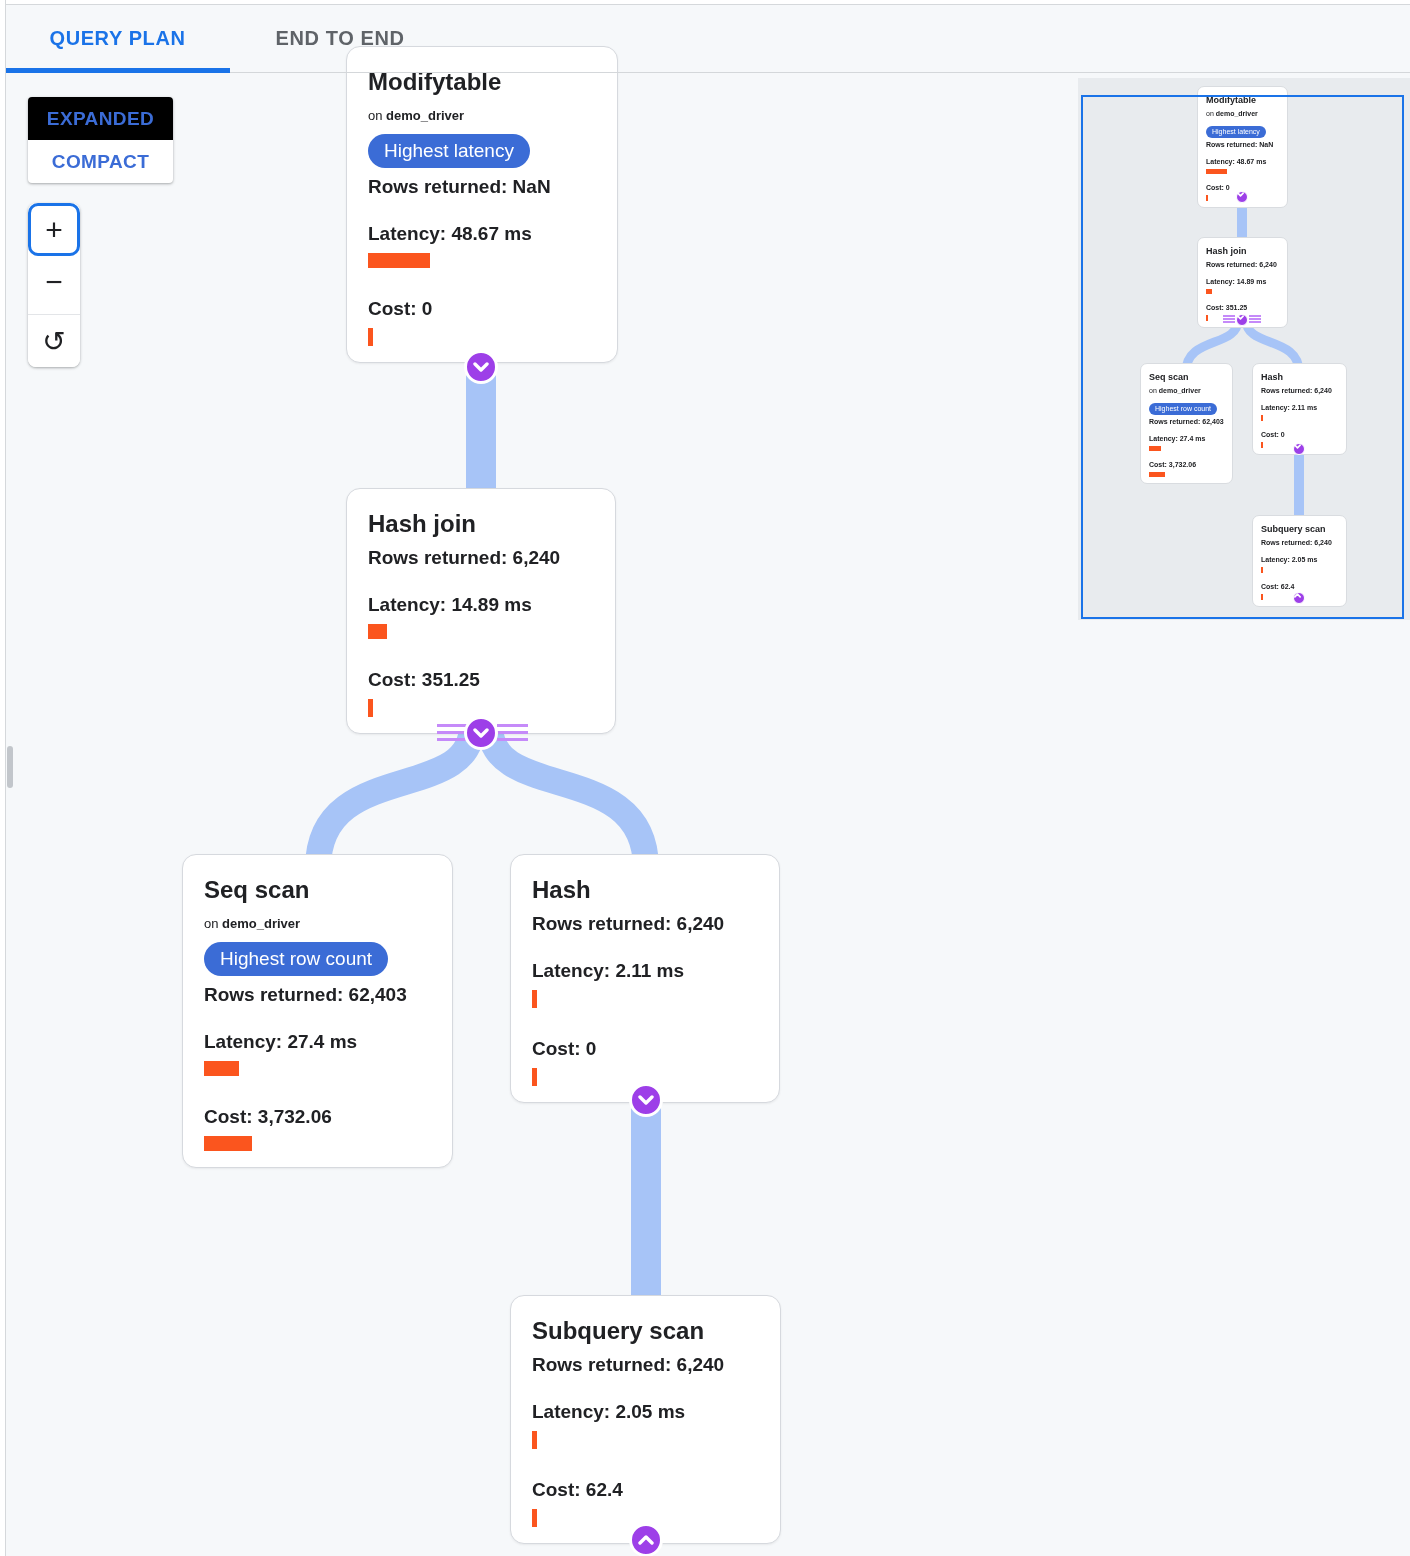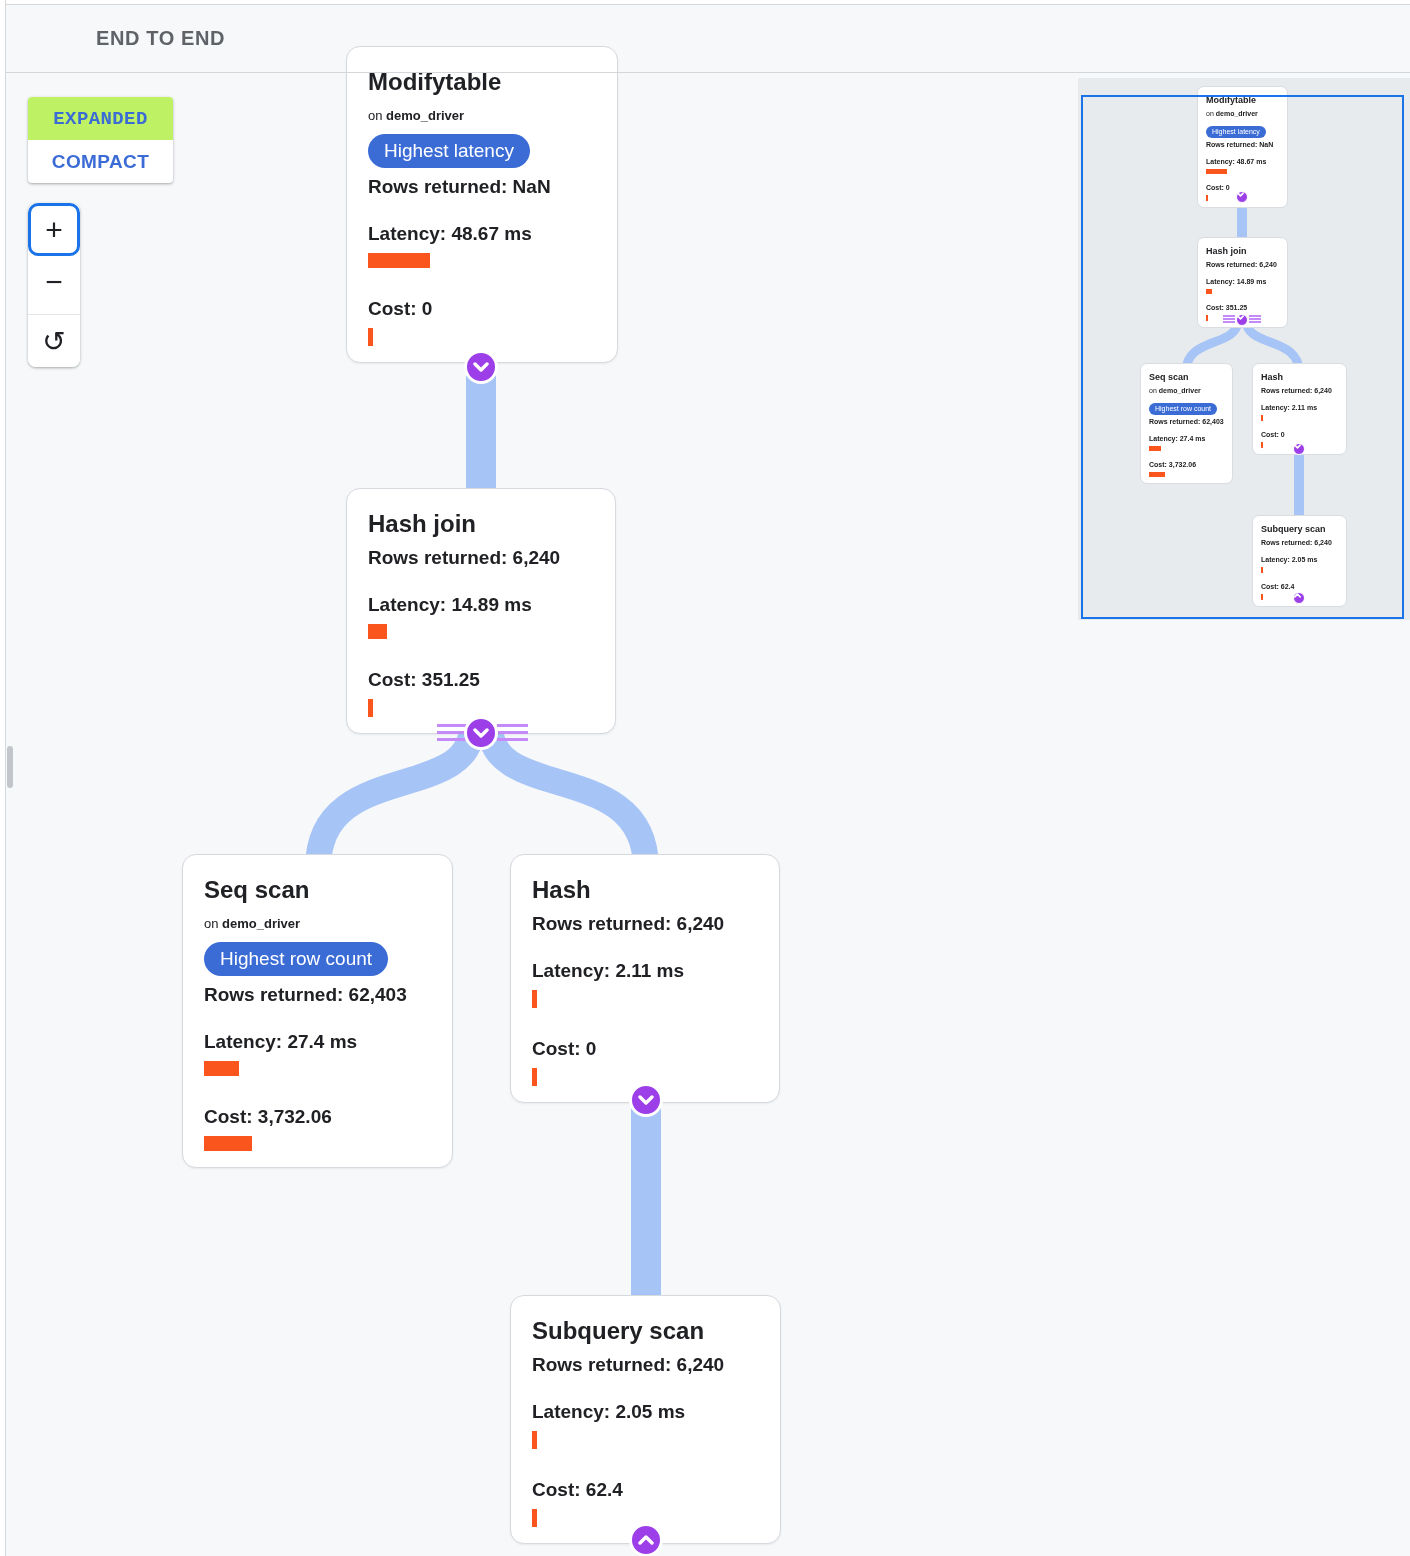--- a/index.html
+++ b/index.html
@@ -12,29 +12,29 @@
   
   .top-strip{position:absolute;left:0;top:0;width:100%;height:4px;background:#fff;border-bottom:1px solid #d5d8db;z-index:40;}
   .left-strip{position:absolute;left:0;top:0;width:5px;height:100%;background:#fff;border-right:1px solid #d5d8db;z-index:40;}
   .scroll-thumb{position:absolute;left:7px;top:746px;width:6px;height:42px;border-radius:3px;background:#c2c6cb;z-index:41;}
 
   
   .tabbar{position:absolute;left:5px;top:5px;right:0;height:67px;border-bottom:1px solid #d4d7da;z-index:30;display:flex;pointer-events:none;}
   .tab{pointer-events:auto;position:relative;height:100%;display:flex;align-items:center;justify-content:center;
        font-size:20px;font-weight:700;letter-spacing:.6px;cursor:pointer;}
   .tab.active{color:var(--accent_blue);width:225px;}
-  .tab.inactive{color:#5f6368;width:220px;justify-content:flex-end;}
+  .tab.inactive{color:#5f6368;width:220px;}
   .tab-indicator{position:absolute;left:0;bottom:-1px;width:100%;height:5px;background:var(--accent_blue);}
 
   
   .toggle-box{position:absolute;left:28px;top:97px;width:145px;background:#fff;border-radius:4px;
       box-shadow:0 1px 3px rgba(60,64,67,.3),0 1px 2px rgba(60,64,67,.15);z-index:20;overflow:hidden;}
   .toggle-item{height:43px;display:flex;align-items:center;justify-content:center;color:var(--badge_blue);
       font-size:19px;font-weight:700;letter-spacing:.4px;cursor:pointer;}
-  .toggle-item.selected{background:#bef264;font-family:Liberation Mono, monospace;}
+  .toggle-item.selected{background:#000000;}
 
   .zoombox{position:absolute;left:28px;top:203px;width:52px;background:#fff;border-radius:8px;
       box-shadow:0 1px 3px rgba(60,64,67,.3),0 1px 2px rgba(60,64,67,.15);z-index:20;}
   .zoom-btn{width:52px;height:52px;display:flex;align-items:center;justify-content:center;
       font-size:30px;color:#202124;cursor:pointer;box-sizing:border-box;background:#fff;border-radius:8px;}
   .zoom-btn.focus{border:3px solid var(--accent_blue);border-radius:10px;height:53px;}
   .zoom-divider{height:1px;background:#e3e5e8;margin:6px 0 0 0;}
   .zoom-btn.reset{font-size:28px;font-family:"DejaVu Sans",sans-serif;}
 
   
@@ -169,20 +169,24 @@
       <polyline points="2,2 8,8 14,2" fill="none" stroke="#fff" stroke-width="3.4" stroke-linecap="round" stroke-linejoin="round"></polyline>
     </svg>
 </div>
 <div class="junction" style="left:629px;top:1523px;">
   <svg width="16" height="10" viewBox="0 0 16 10">
       <polyline points="2,8 8,2 14,8" fill="none" stroke="#fff" stroke-width="3.4" stroke-linecap="round" stroke-linejoin="round"></polyline>
     </svg>
 </div>
 
 <div class="tabbar">
+  <div class="tab active">
+    <span>QUERY PLAN</span>
+    <div class="tab-indicator"></div>
+  </div>
   <div class="tab inactive">
     <span>END TO END</span>
   </div>
 </div>
 
 <div class="toggle-box">
   <div class="toggle-item selected">EXPANDED</div>
   <div class="toggle-item">COMPACT</div>
 </div>
 

